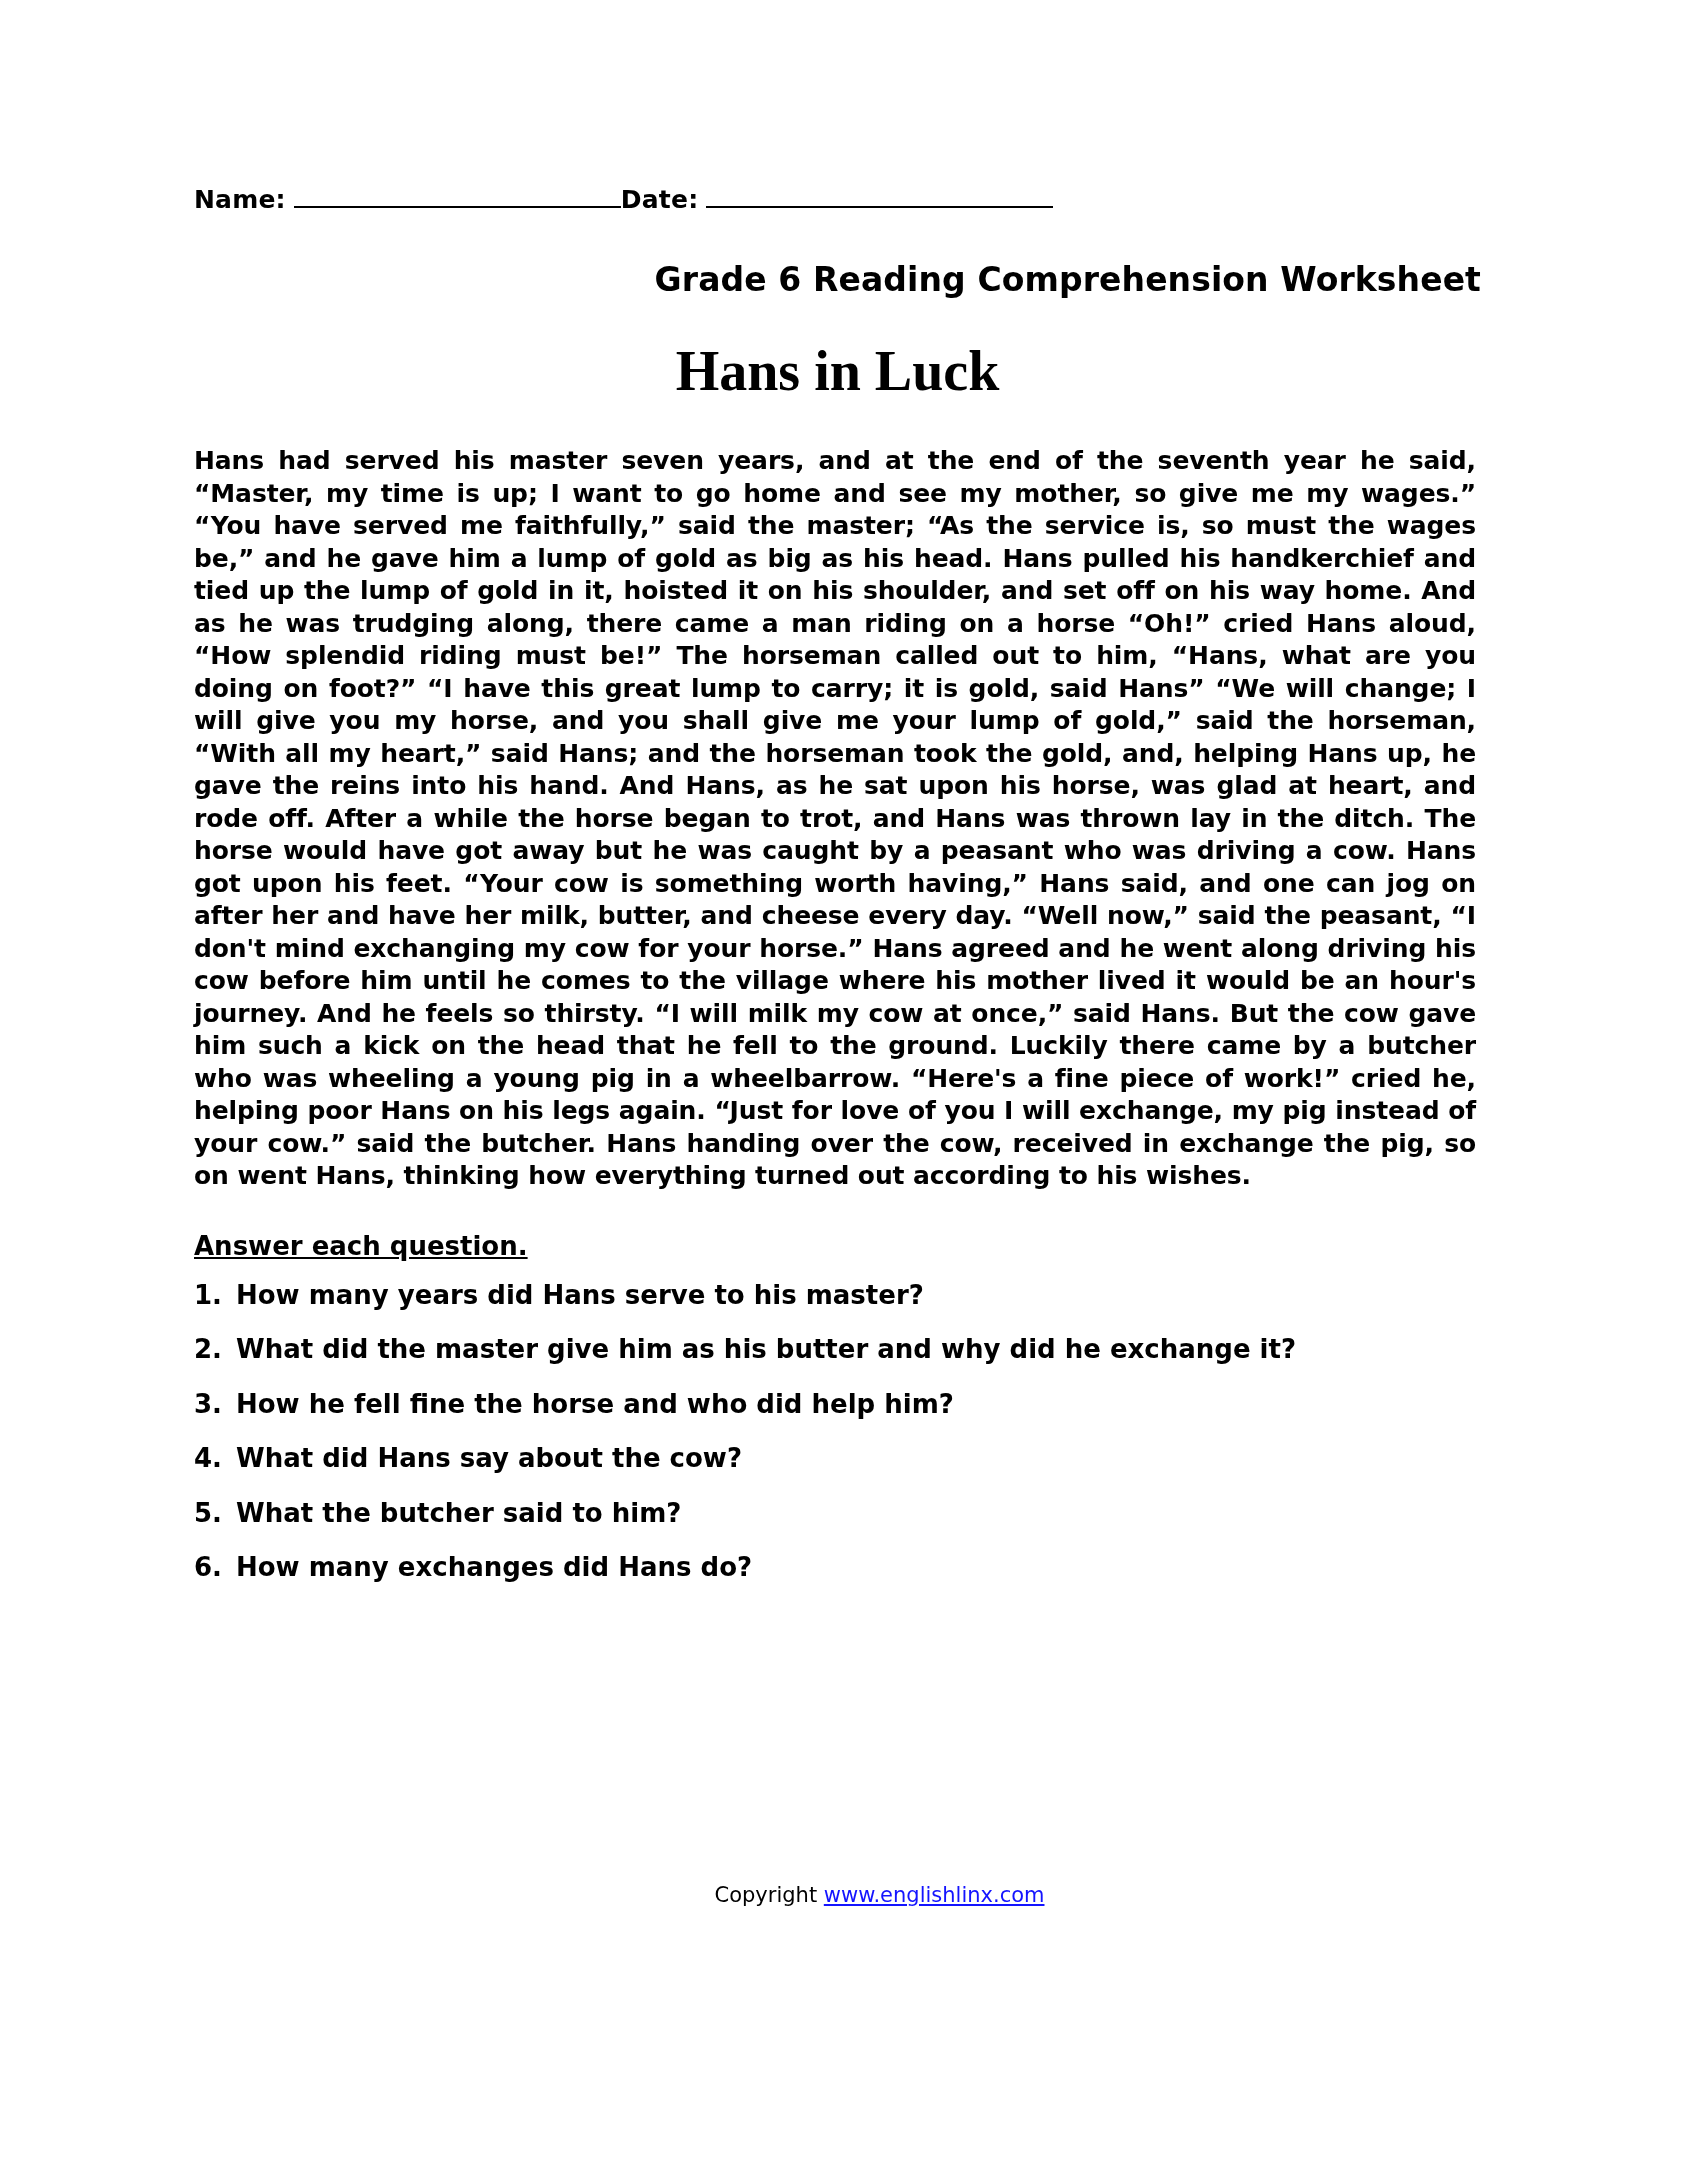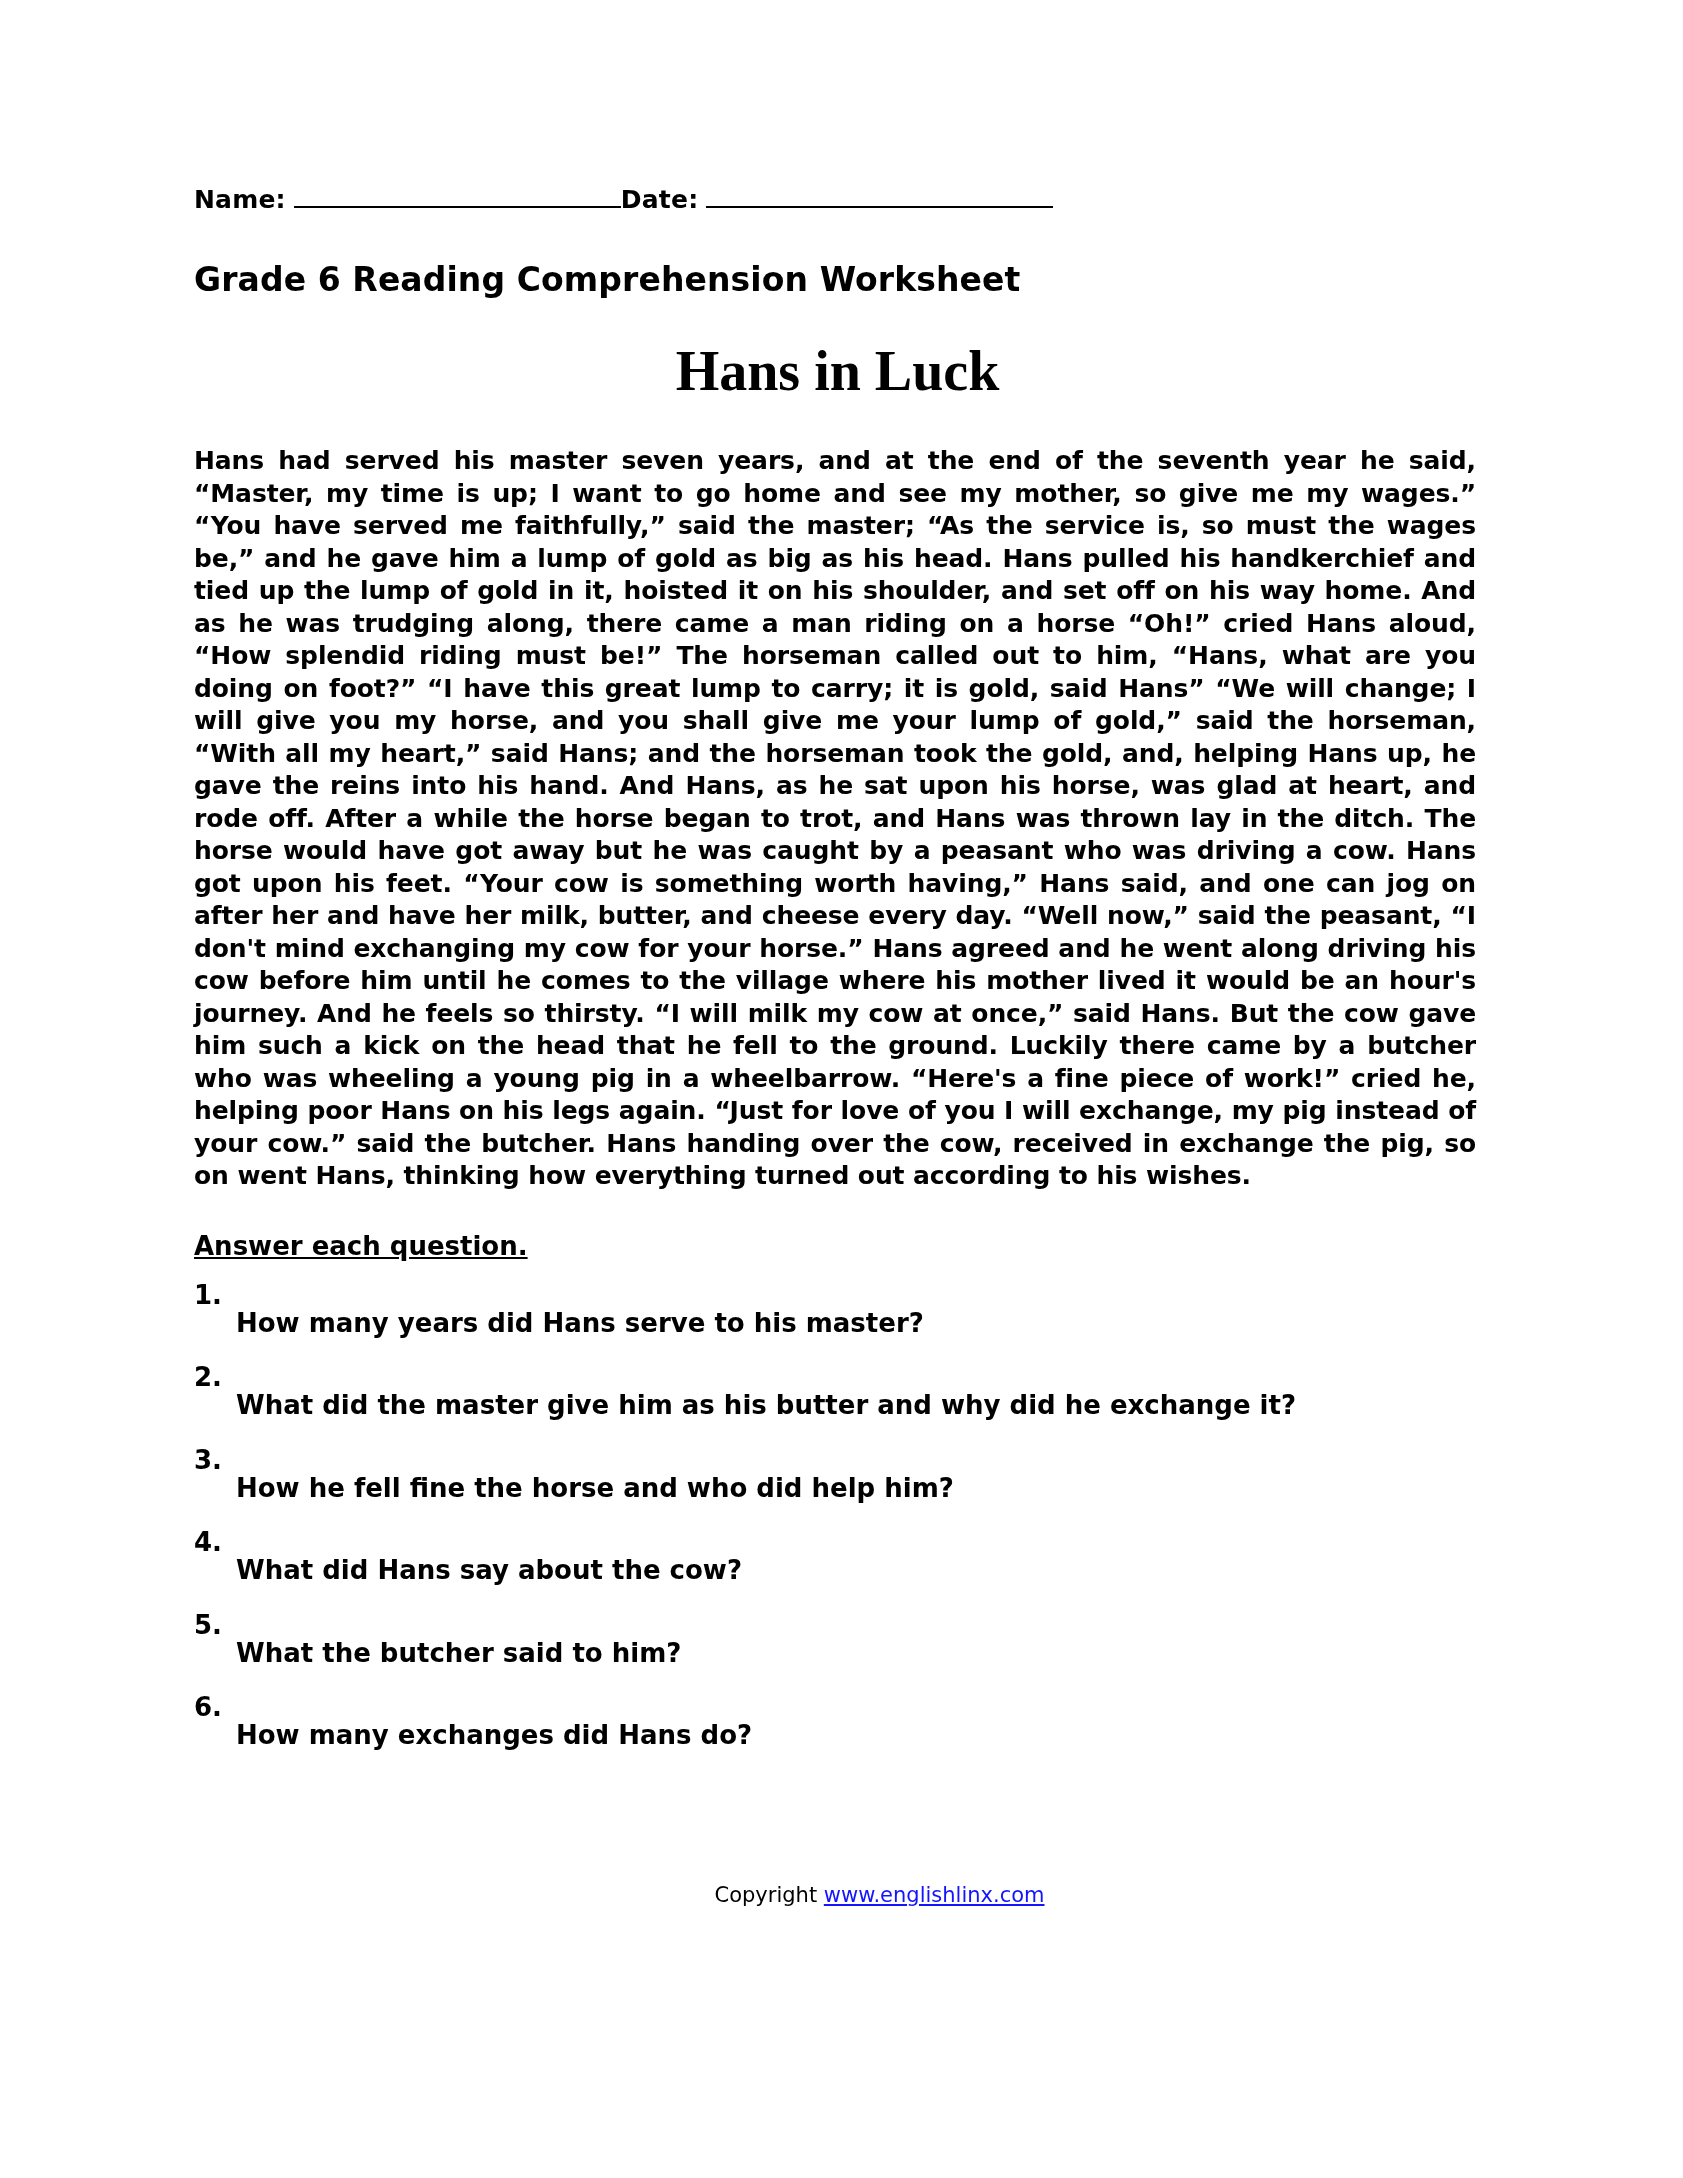--- a/index.html
+++ b/index.html
@@ -47,21 +47,21 @@
   .field-line {
     display: inline-block;
     border-bottom: 2.5px solid #000;
     height: 23px;
   }
   .name-line { width: 327px; }
   .date-line { width: 347px; }
 
   
   .worksheet-title {
-    text-align: left;
+    text-align: right;
     font-size: 33px;
     font-weight: bold;
     letter-spacing: 0.1px;
     margin: 0 0 8px 0;
     width: 1287px;
   }
   .story-title {
     text-align: center;
     font-family: "Liberation Serif", serif;
     font-size: 56px;
@@ -106,21 +106,20 @@
     font-weight: bold;
     margin-bottom: 22px;
     line-height: 1.25;
   }
   .q-num {
     width: 42px;
     flex: 0 0 42px;
   }
   .q-text {
     flex: 1 1 auto;
-    margin-top: 28px;
   }
 
   
   .footer {
     position: absolute;
     left: 0;
     top: 1883px;
     width: 1683px;
     text-align: center;
     font-size: 21px;

